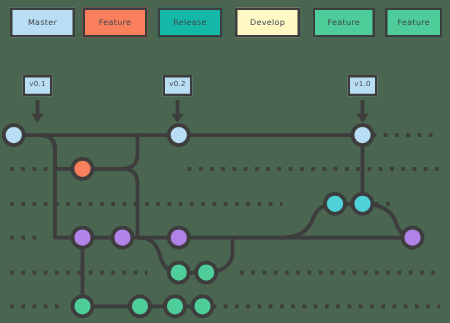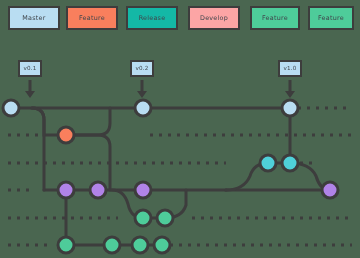--- a/index.html
+++ b/index.html
@@ -54,21 +54,21 @@
   <div class="legend">
       <div class="legend-item" style="left: 8px; width: 52px; background: rgb(185, 221, 242);">
         <span class="legend-label">Master</span>
       </div>
       <div class="legend-item" style="left: 66px; width: 52px; background: rgb(249, 127, 93);">
         <span class="legend-label">Feature</span>
       </div>
       <div class="legend-item" style="left: 126px; width: 52px; background: #14b8a6;">
         <span class="legend-label">Release</span>
       </div>
-      <div class="legend-item" style="left: 188px; width: 52px; background: #fca5a5;">
+      <div class="legend-item" style="left: 188px; width: 52px; background: #fef9c3;">
         <span class="legend-label">Develop</span>
       </div>
       <div class="legend-item" style="left: 250px; width: 50px; background: rgb(78, 204, 154);">
         <span class="legend-label">Feature</span>
       </div>
       <div class="legend-item" style="left: 308px; width: 46px; background: rgb(78, 204, 154);">
         <span class="legend-label">Feature</span>
       </div>
     </div>
 

